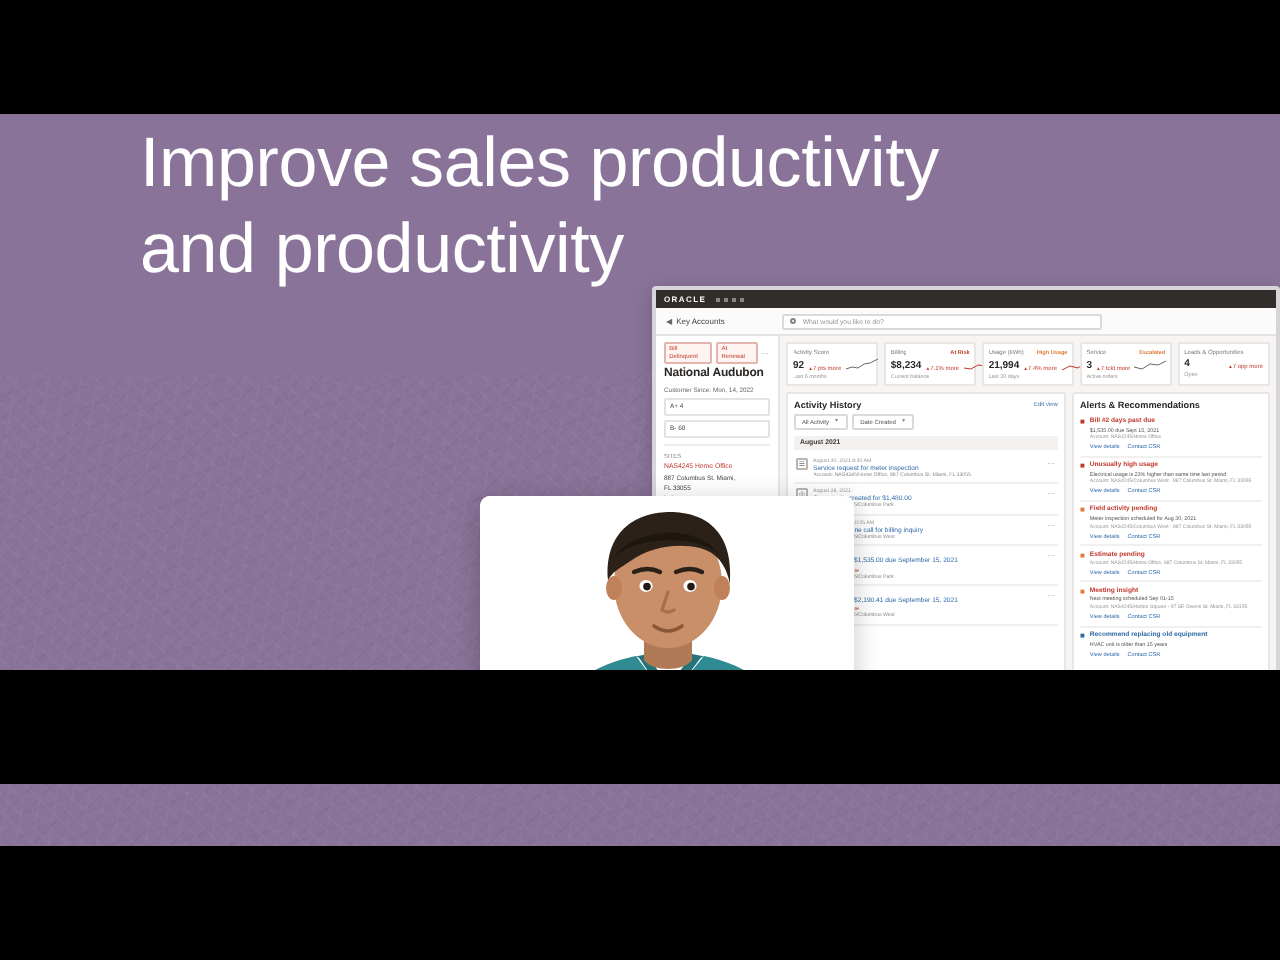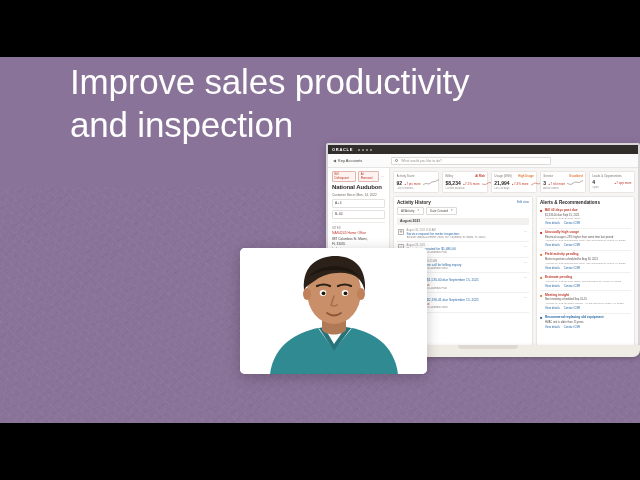--- a/index.html
+++ b/index.html
@@ -1,19 +1,19 @@
 <!DOCTYPE html>
 <html><head>
 <meta charset="utf-8">
 <style>
   * { margin:0; padding:0; box-sizing:border-box; }
   html,body { width:640px; height:480px; overflow:hidden; background:#000; }
   body { font-family:"Liberation Sans", sans-serif; }
 
-  #stage { position:relative; width:640px; height:480px; background:#000; }
+  #stage { position:relative; width:640px; height:392px; background:#000; }
 
   
   .bar { position:absolute; left:0; width:640px; background:#000; z-index:50; }
   .bar.top { top:0; height:57px; }
   .bar.bottom { bottom:0; height:57px; }
 
   
   #canvas {
     position:absolute; left:0; top:57px; width:640px; height:366px;
     background:#8a7399; overflow:hidden;
@@ -181,21 +181,21 @@
   <div class="bar top"></div>
   <div class="bar bottom"></div>
 
   <div id="canvas">
     <div id="pattern"></div>
     <div id="pattern2"></div>
   </div>
 
   <div id="headline">
     <div>Improve sales productivity</div>
-    <div>and inspection</div>
+    <div>and productivity</div>
   </div>
 
   <div id="laptop">
     <div id="screen-bezel">
       <div id="screen">
 
         <div class="app-top">
           <span class="brand">ORACLE</span>
           <span class="topdots">
               <i></i>

